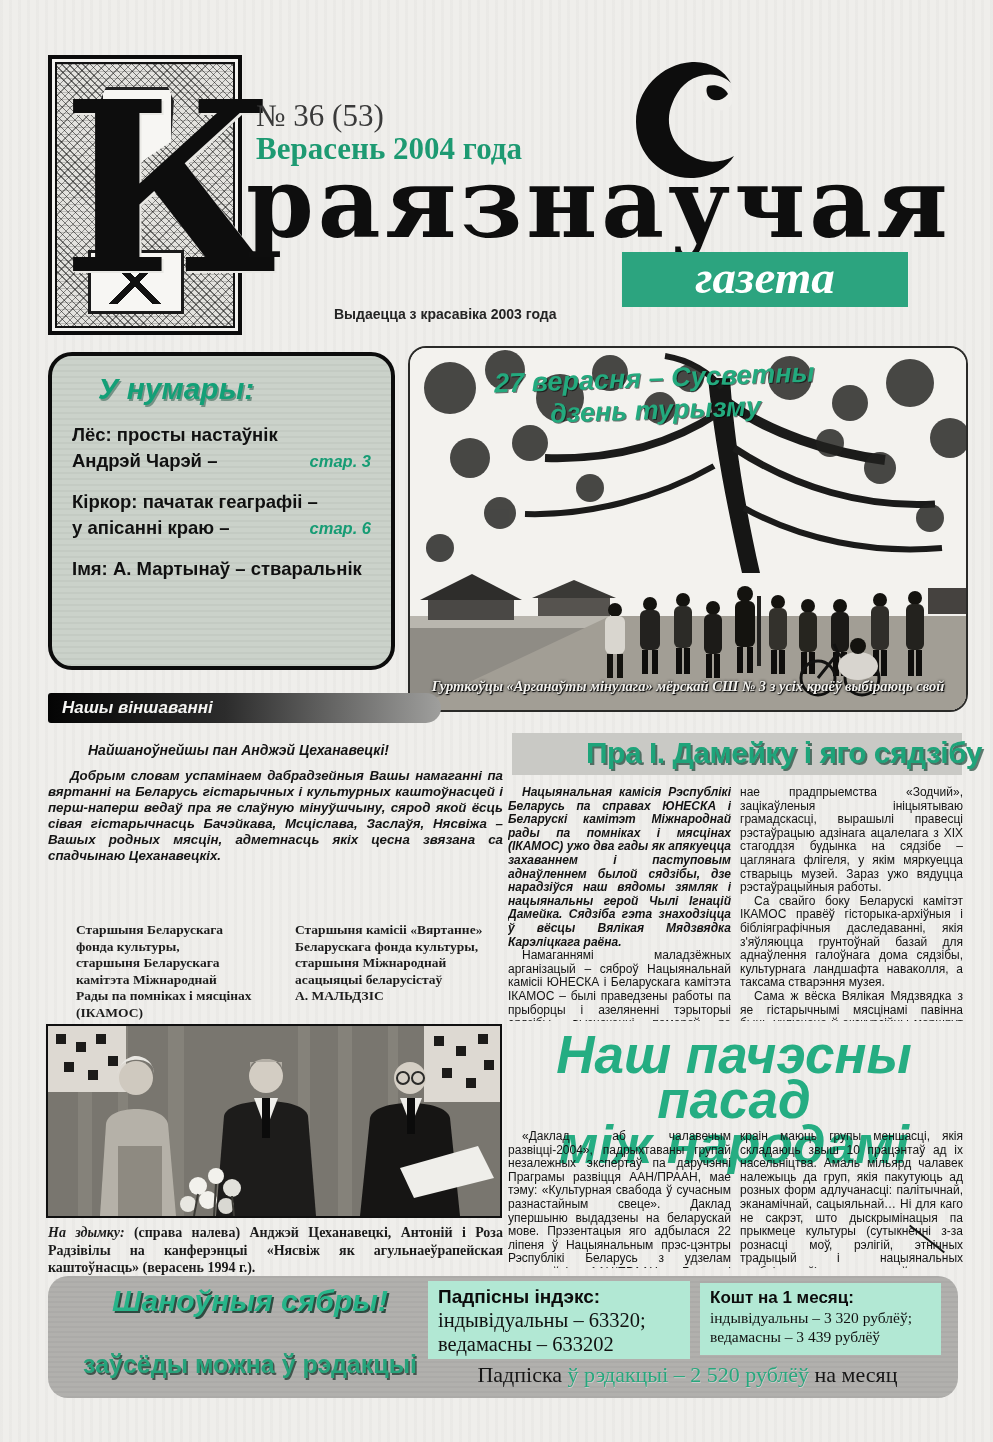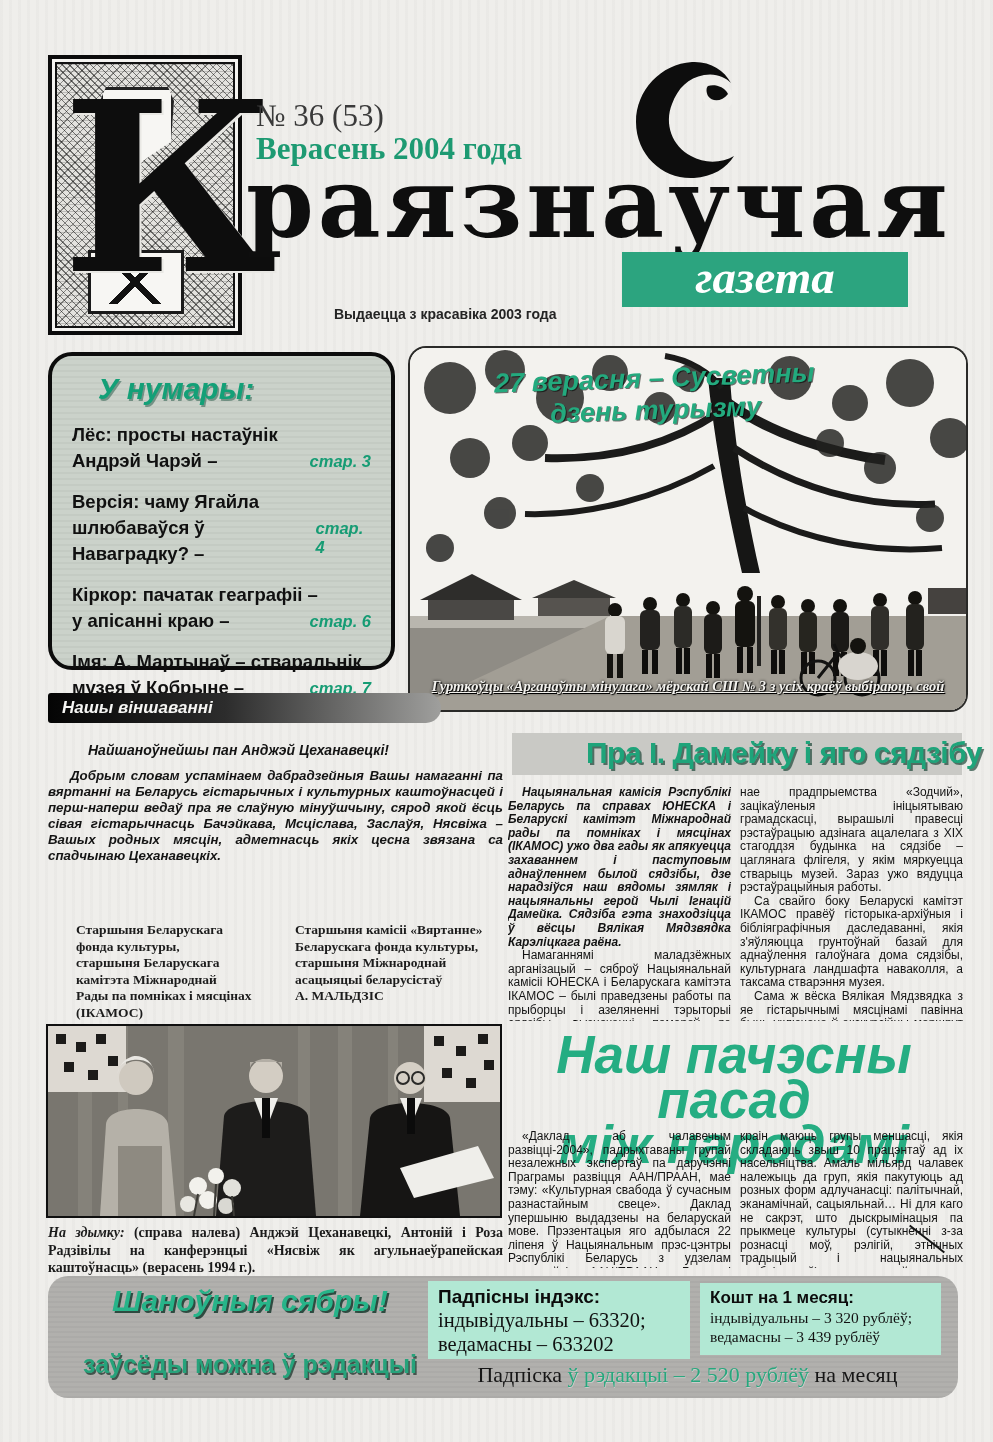--- a/index.html
+++ b/index.html
@@ -53,21 +53,21 @@
   .toc-page{font-style:italic;font-weight:700;font-size:16.5px;color:#169c74;}
 
   
   #top-photo{left:410px;top:348px;width:556px;height:362px;border-radius:16px;overflow:hidden;
     box-shadow:0 0 0 2px #2a2a28;background:#f3f2ee;}
   #photo-overlay{left:440px;top:362px;width:430px;text-align:center;transform:rotate(-2deg);
     font-style:italic;font-weight:700;font-size:27px;line-height:32px;color:#23aa7e;
     text-shadow:1px 1px 0 rgba(0,0,0,.55);}
   #top-photo-caption{left:420px;top:678px;width:536px;text-align:center;
     font-family:"Liberation Serif",serif;font-style:italic;font-weight:700;font-size:14.5px;
-    color:#f3f2ee;text-shadow:0 0 3px #000,1px 1px 1px #000;text-decoration:underline;}
+    color:#f3f2ee;text-shadow:0 0 3px #000,1px 1px 1px #000;}
 
   
   #greet-bar{left:48px;top:693px;width:393px;height:30px;border-radius:3px 15px 15px 3px;
     background:linear-gradient(90deg,#040404 0%,#2c2c2c 45%,#9f9f9d 100%);}
   #greet-bar span{display:block;padding:5px 0 0 14px;font-style:italic;font-weight:700;
     font-size:17px;color:#f5f5f3;}
   #greet-salutation{left:48px;top:742px;width:453px;text-indent:40px;
     font-style:italic;font-weight:700;font-size:14px;color:#141414;}
   #greet-body{left:48px;top:768px;width:455px;height:150px;overflow:hidden;}
   #greet-body p{margin:0;font-style:italic;font-weight:700;font-size:13.3px;line-height:16px;
@@ -151,39 +151,28 @@
     <div id="toc-title">У нумары:</div>
 
     <div class="toc-item">
       <div class="toc-line1">Лёс: просты настаўнік</div>
       <div class="toc-line2-row">
         <span class="toc-line2">Андрэй Чарэй –</span>
         <span class="toc-page">стар. 3</span>
       </div>
     </div>
     <div class="toc-item">
-      <div class="toc-line1">Версія: чаму Ягайла</div>
-      <div class="toc-line2-row">
-        <span class="toc-line2">шлюбаваўся ў Наваградку? –</span>
-        <span class="toc-page">стар. 4</span>
-      </div>
-    </div>
-    <div class="toc-item">
       <div class="toc-line1">Кіркор: пачатак геаграфіі –</div>
       <div class="toc-line2-row">
         <span class="toc-line2">у апісанні краю –</span>
         <span class="toc-page">стар. 6</span>
       </div>
     </div>
     <div class="toc-item">
       <div class="toc-line1">Імя: А. Мартынаў – стваральнік</div>
-      <div class="toc-line2-row">
-        <span class="toc-line2">музея ў Кобрыне –</span>
-        <span class="toc-page">стар. 7</span>
-      </div>
     </div>
   </div>
 
   <div class="abs" id="top-photo">
     <svg width="556" height="362" viewBox="0 0 556 362">
       <rect width="556" height="362" fill="#f3f2ee"></rect>
       <rect y="268" width="556" height="94" fill="#8f8c85"></rect>
       <rect y="268" width="556" height="12" fill="#b9b6ae"></rect>
       <polygon points="0,362 200,268 556,268 556,362" fill="#a29e95"></polygon>
       <polygon points="10,252 62,226 112,252" fill="#2e2d2b"></polygon>

